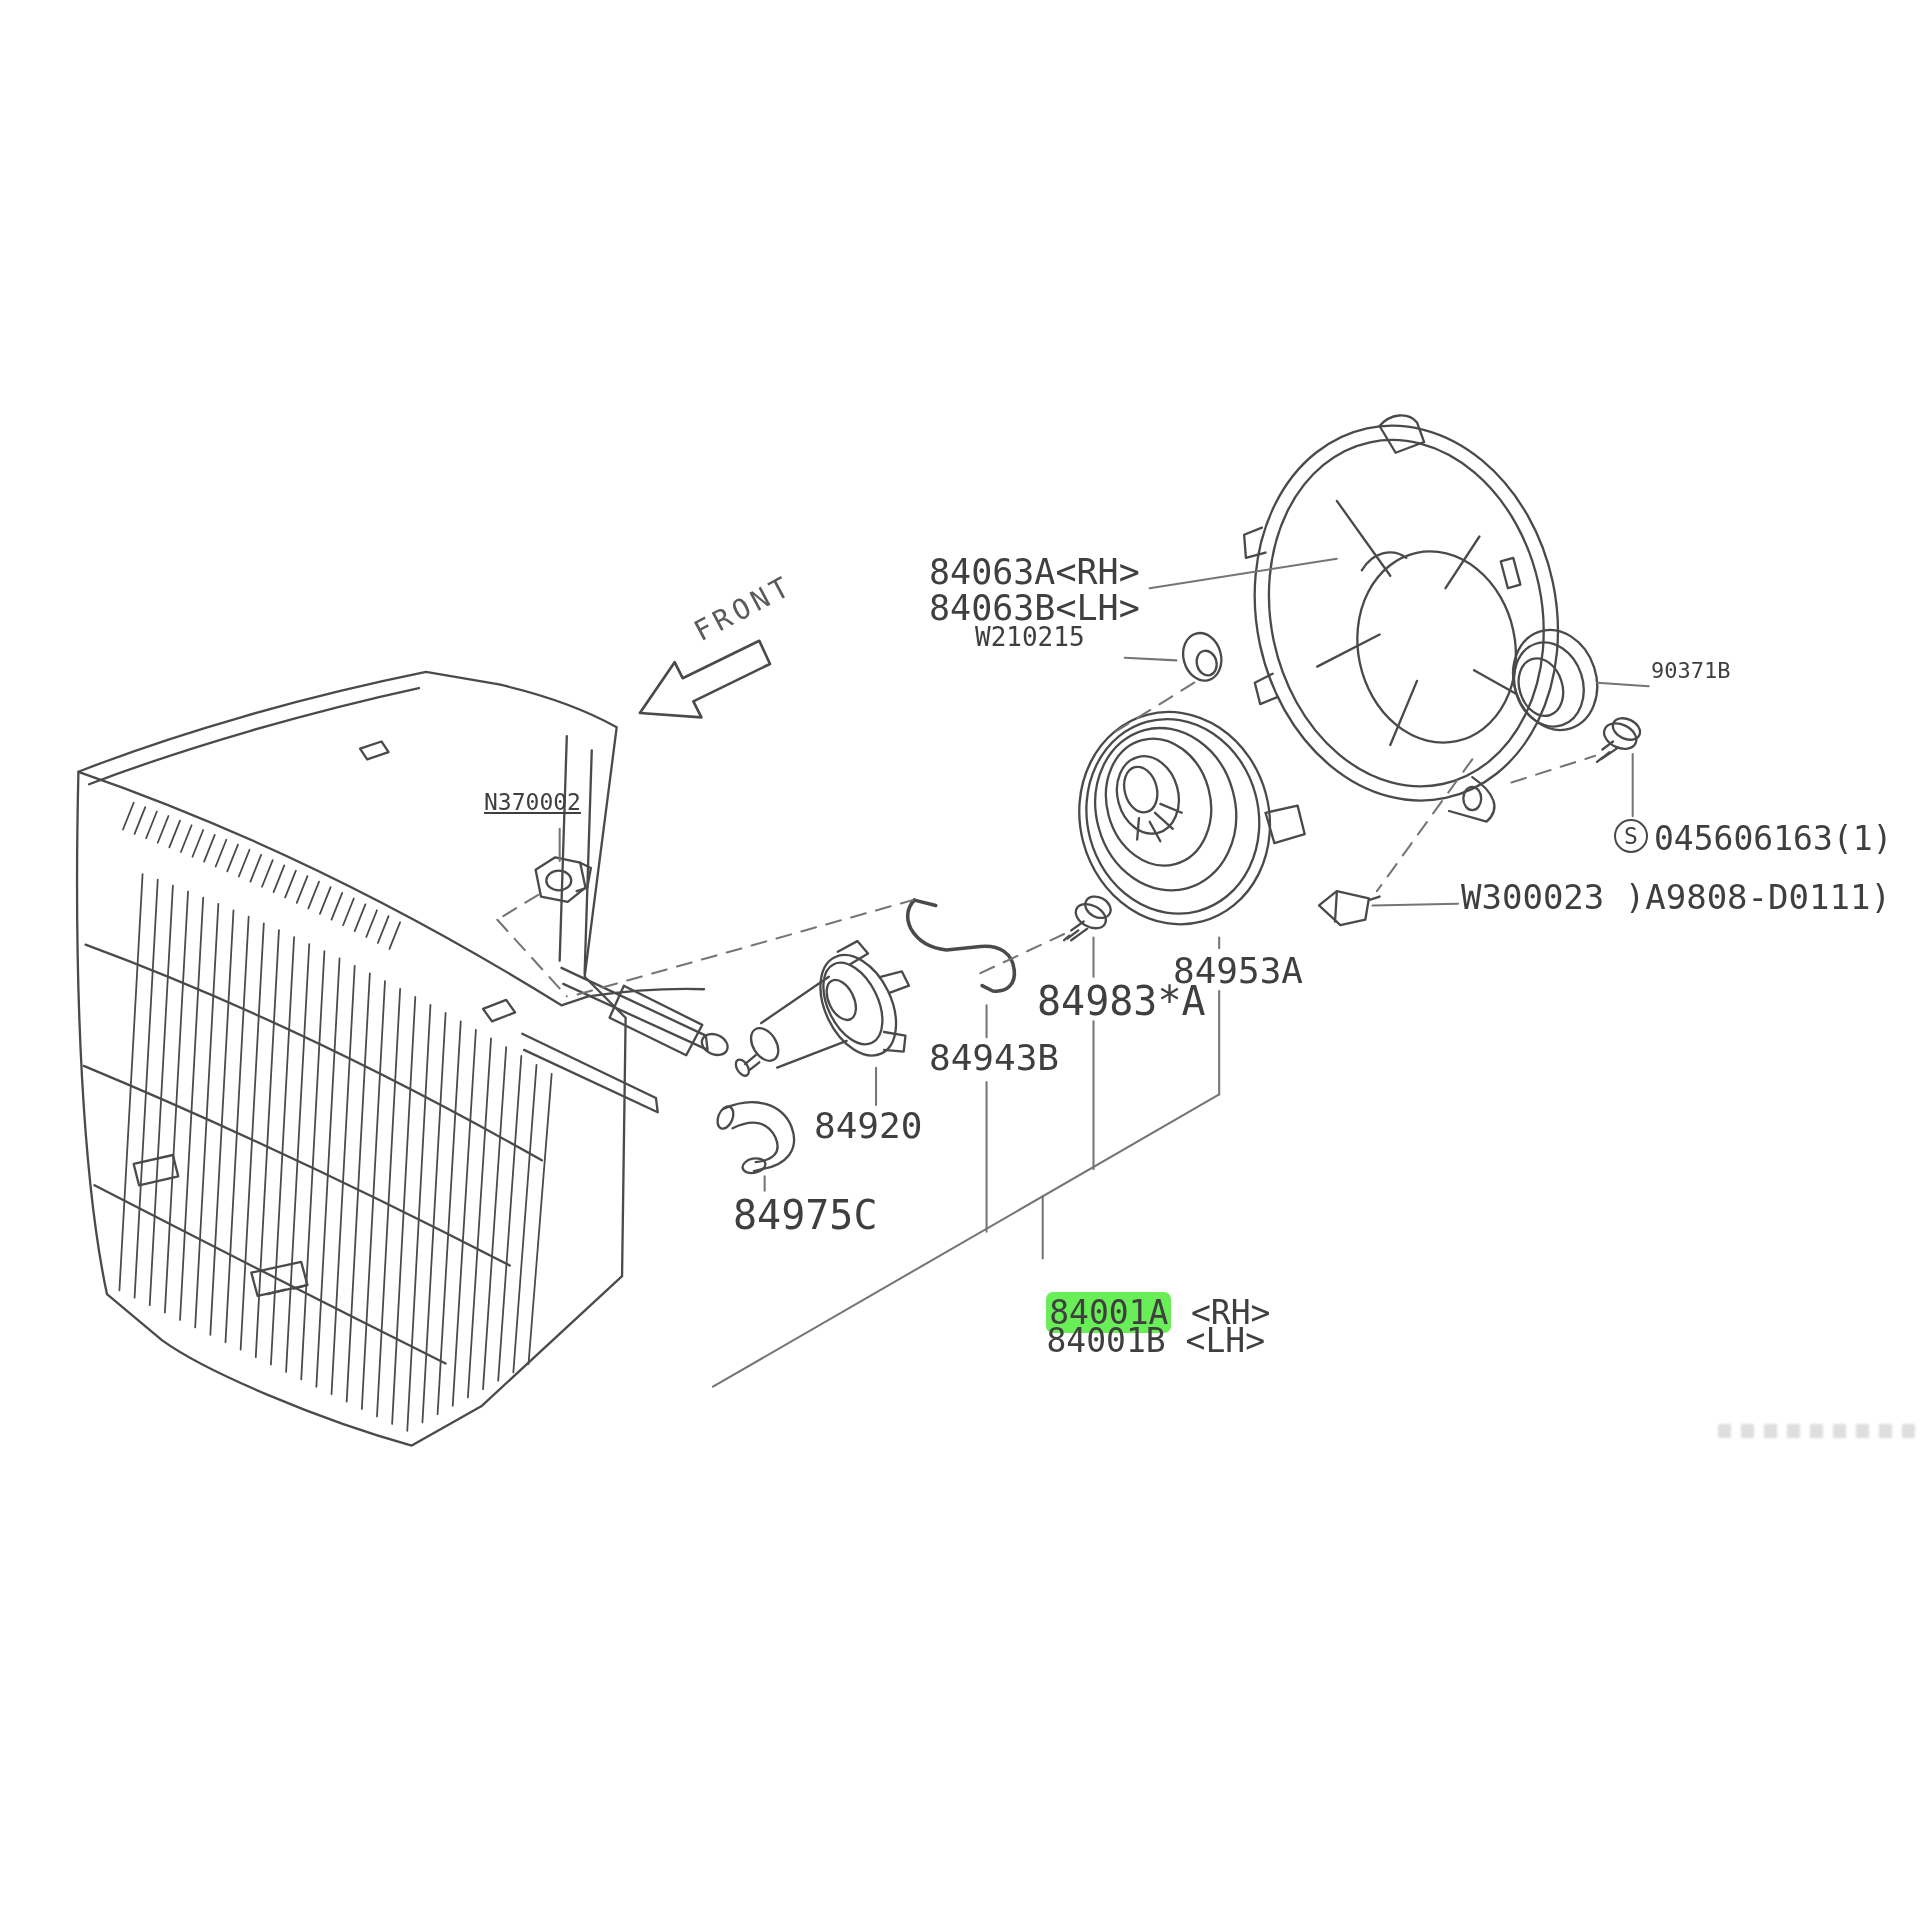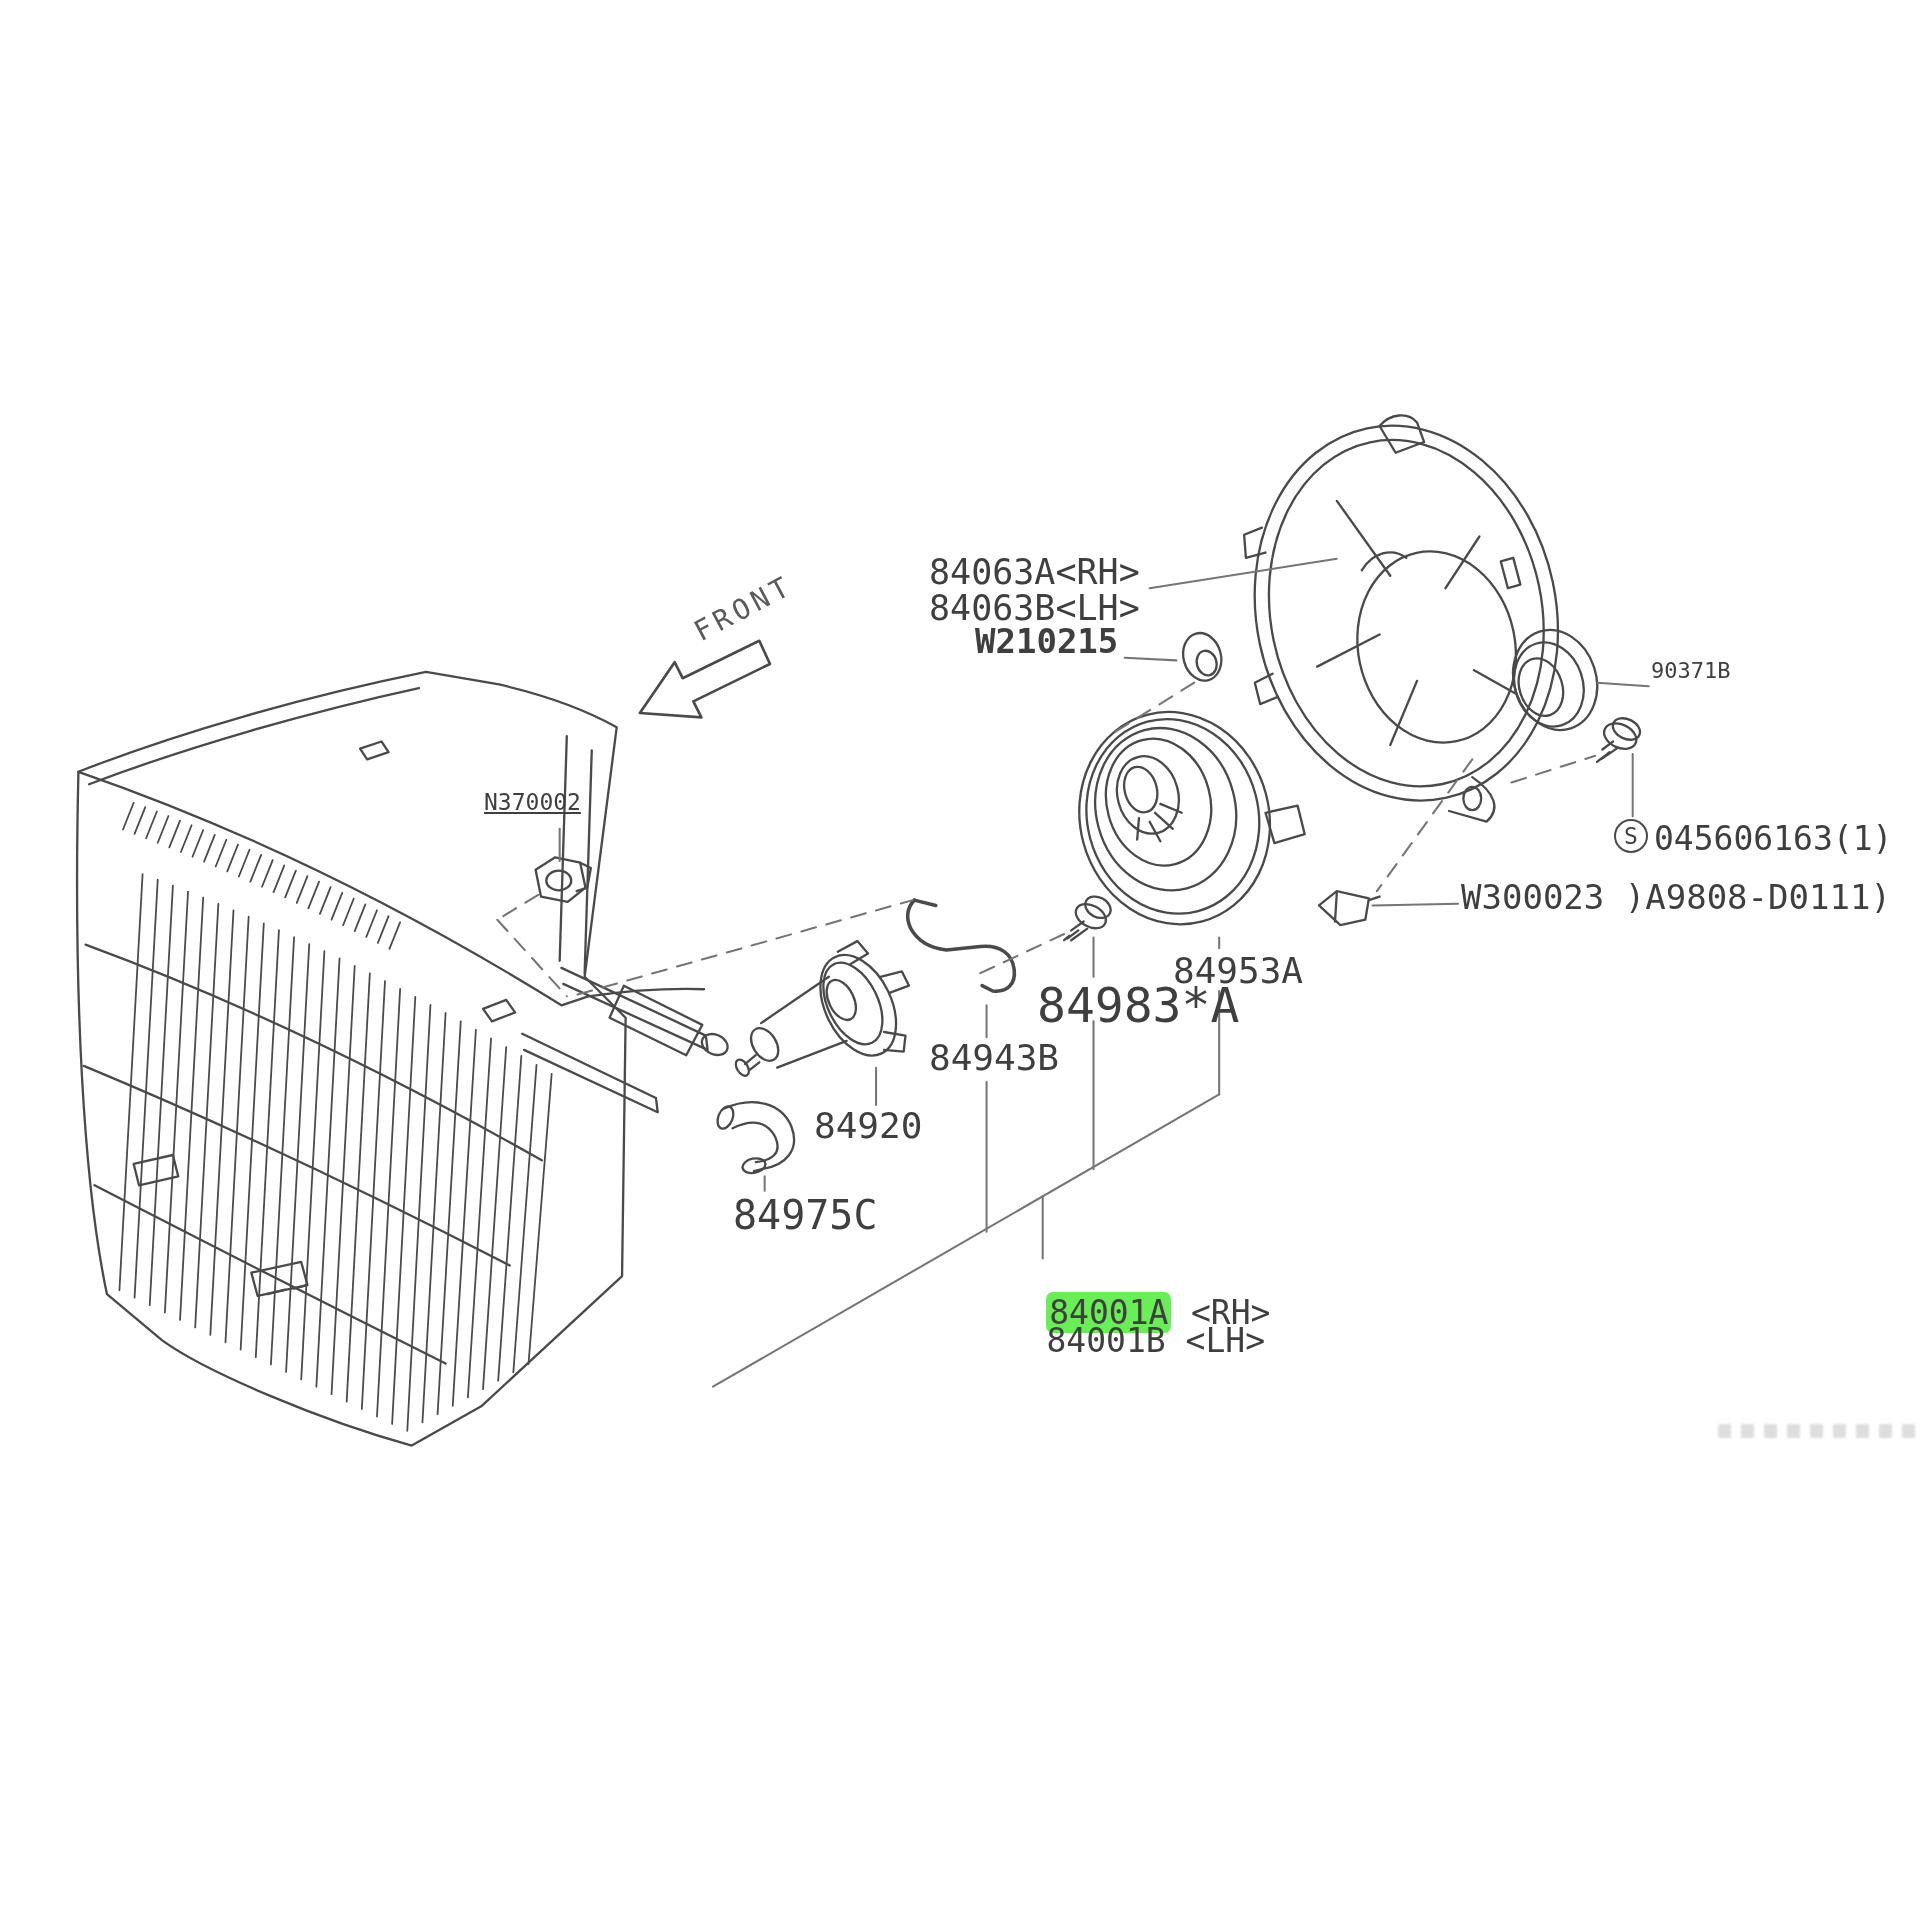--- a/index.html
+++ b/index.html
@@ -226,28 +226,28 @@
     <path d="M1652,852 L1545,1000"></path>
     <path d="M1100,1092 L1194,1048"></path>
     <path d="M604,1004 L558,1032"></path>
     <path d="M558,1032 L636,1118"></path>
     <path d="M648,1116 L1024,1010"></path>
   </g>
 </svg>
 
   <div class="lbl" style="left:929px;top:554px;font-size:35px;">84063A&lt;RH&gt;</div>
   <div class="lbl" style="left:929px;top:590px;font-size:35px;">84063B&lt;LH&gt;</div>
-  <div class="lbl" style="left:975px;top:624px;font-size:34px;font-weight:bold;">W210215</div>
+  <div class="lbl" style="left:975px;top:624px;font-size:26px;">W210215</div>
   <div class="lbl" style="left:1651px;top:659px;font-size:22px;">90371B</div>
   <div class="s-circle" style="left:1614px;top:819px;">S</div>
   <div class="lbl" style="left:1654px;top:822px;font-size:33px;">045606163(1)</div>
   <div class="lbl" style="left:1461px;top:880px;font-size:34px;">W300023 )A9808-D0111)</div>
   <div class="lbl" style="left:484px;top:790px;font-size:23px;text-decoration:underline;">N370002</div>
   <div class="lbl" style="left:1173px;top:952px;font-size:36px;">84953A</div>
-  <div class="lbl" style="left:1037px;top:980px;font-size:48px;">84983*A</div>
+  <div class="lbl" style="left:1037px;top:980px;font-size:40px;">84983*A</div>
   <div class="lbl" style="left:929px;top:1039px;font-size:36px;">84943B</div>
   <div class="lbl" style="left:814px;top:1107px;font-size:36px;">84920</div>
   <div class="lbl" style="left:733px;top:1194px;font-size:40px;">84975C</div>
 
   <div class="lbl" style="left:967px;top:1261px;font-size:33px;">
     <span class="hl" style="background: rgb(105, 238, 87);">84001A</span><span> &lt;RH&gt;</span>
   </div>
   <div class="lbl" style="left:967px;top:1289px;font-size:33px;">
     <span>84001B</span><span> &lt;LH&gt;</span>
   </div>

